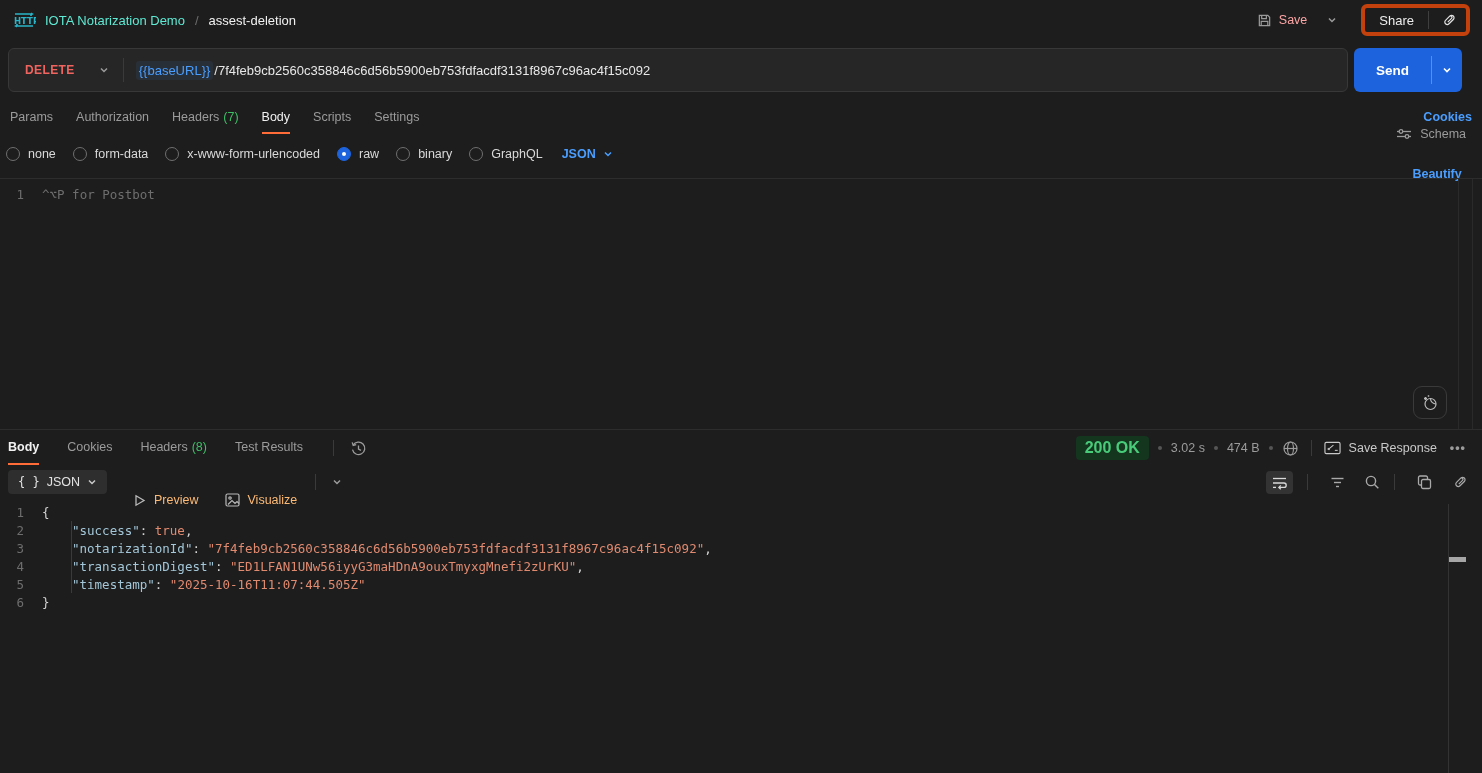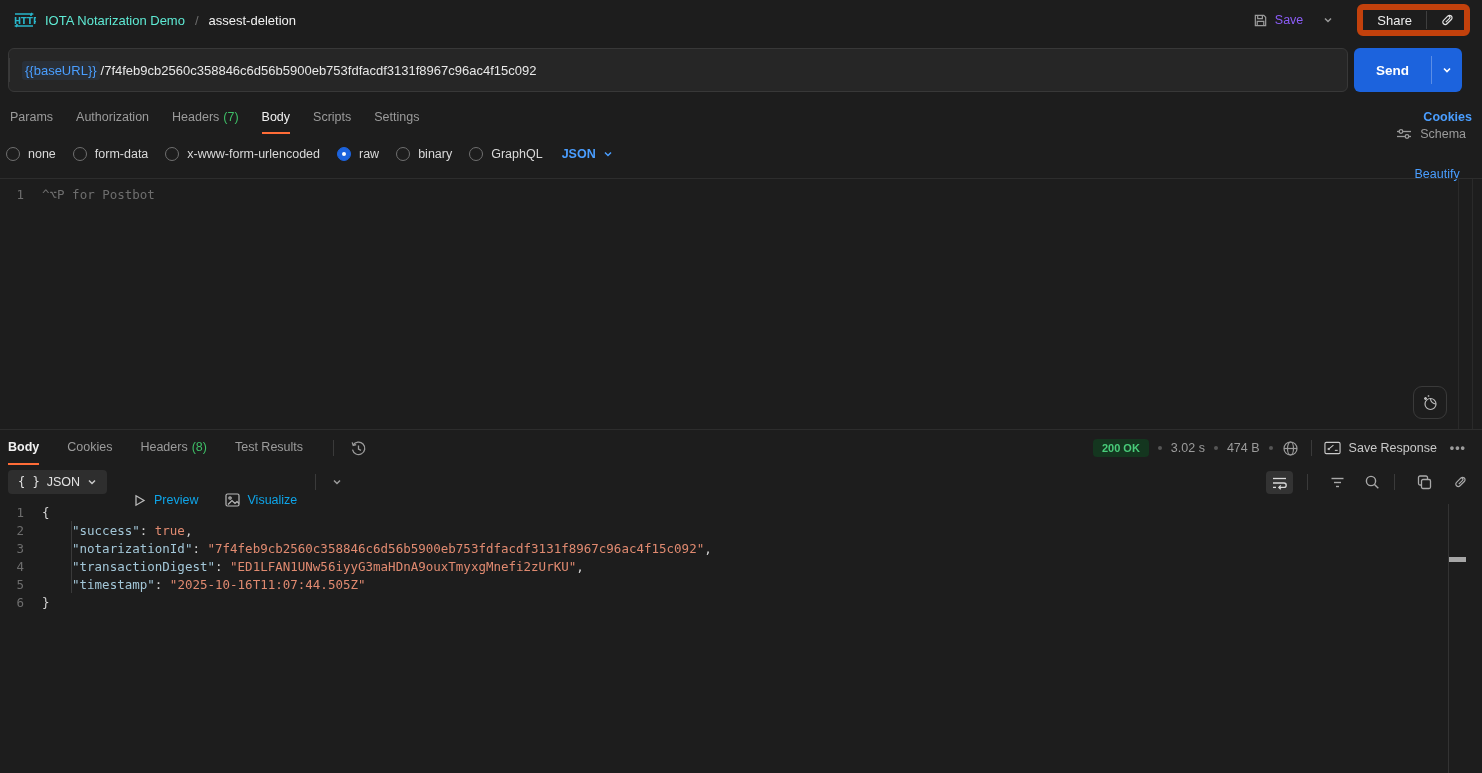--- a/index.html
+++ b/index.html
@@ -13,24 +13,24 @@
 
   
   .topbar { position:absolute; top:0; left:0; right:0; height:40px;
     display:flex; align-items:center; padding:0 12px; }
   .crumb-wrap { display:flex; align-items:center; gap:9px; font-size:13px; }
   .http-icon { width:24px; height:18px; display:block; }
   .crumb-muted { color:#5eead4; }
   .crumb-sep { color:#6d6d6d; padding:0 1px; }
   .crumb-current { color:#f1f1f1; font-weight:400; }
   .topbar-right { margin-left:auto; display:flex; align-items:center; gap:6px; }
-  .save-btn { display:flex; align-items:center; gap:7px; color:#8b5cf6; padding:6px 6px; border-radius:4px; cursor:pointer; }
+  .save-btn { display:flex; align-items:center; gap:7px; color:#fca5a5; padding:6px 6px; border-radius:4px; cursor:pointer; }
   .chev { width:10px; height:10px; }
   .save-chev { padding:6px 8px; color:#9a9a9a; }
-  .share-group { display:flex; align-items:center; border:6px solid #c2410c; border-radius:6px; height:32px; margin-left:10px; }
+  .share-group { display:flex; align-items:center; border:4px solid #c2410c; border-radius:6px; height:32px; margin-left:10px; }
   .share-label { padding:0 14px; color:#ededed; font-size:13px; cursor:pointer; }
   .share-div { width:1px; height:18px; background:#3f3f3f; }
   .share-link { padding:0 11px; display:flex; align-items:center; cursor:pointer; }
 
   
   .urlrow { position:absolute; top:48px; left:0; right:0; height:44px; display:flex; padding:0 20px 0 8px; gap:6px; }
   .urlbox { flex:1; display:flex; align-items:center; background:#262626; border:1px solid #383838; border-radius:6px; height:44px; overflow:hidden; }
   .method { display:flex; align-items:center; gap:24px; padding:0 14px 0 16px; cursor:pointer; height:100%; }
   .method-label { color:#f0645f; font-weight:700; font-size:12px; letter-spacing:.4px; }
   .method-chev { color:#9a9a9a; }
@@ -54,53 +54,53 @@
   
   .optsrow { position:absolute; top:138px; left:0; right:0; height:32px; display:flex; align-items:center; padding:0 16px 0 6px; }
   .radio-item { display:flex; align-items:flex-end; gap:8px; cursor:pointer; margin-right:17px; }
   .radio { width:14px; height:14px; border-radius:50%; border:1.5px solid #6f6f6f; display:inline-block; position:relative; }
   .radio.on { border-color:#1c63dd; background:#1c63dd; }
   .radio.on::after { content:""; position:absolute; left:4px; top:4px; width:4px; height:4px; border-radius:50%; background:#fff; }
   .radio-label { color:#d9d9d9; }
   .lang-select { display:flex; align-items:center; gap:7px; color:#4a9eff; font-weight:700; cursor:pointer; margin-left:2px; }
   .opts-right { margin-left:auto; display:flex; align-items:center; gap:26px;flex-direction:column; }
   .schema-btn { display:flex; align-items:center; gap:8px; color:#9b9b9b; cursor:pointer; }
-  .beautify-link { color:#4a9eff; font-weight:400; cursor:pointer;padding-left:12px; }
+  .beautify-link { color:#4a9eff; font-weight:700; cursor:pointer;padding-left:12px; }
 
   
   .editor { position:absolute; top:178px; left:0; right:0; height:252px; border-top:1px solid #2d2d2d; border-bottom:1px solid #2d2d2d; }
   .ed-line { display:flex; height:18px; align-items:center; margin-top:6px; font-size:12.5px; }
   .ln { width:42px; text-align:right; padding-right:18px; color:#6d6d6d; flex:none; }
   .placeholder { color:#6e6e6e; }
   .ed-track-1 { position:absolute; top:0; bottom:0; right:23px; width:1px; background:#2a2a2a; }
   .ed-track-2 { position:absolute; top:0; bottom:0; right:9px; width:1px; background:#2a2a2a; }
   .postbot-btn { position:absolute; right:35px; bottom:10px; width:34px; height:33px; border:1px solid #3a3a3a; border-radius:9px; display:flex; align-items:center; justify-content:center; cursor:pointer; color:#b9b9b9; }
 
   
   .response { position:absolute; top:431px; left:0; right:0; bottom:0; }
   .resp-tabs { display:flex; align-items:center; height:34px; padding:0 16px 0 8px; }
   .resp-tab { color:#9b9b9b; cursor:pointer; position:relative; padding:8px 0 11px; margin-right:28px; }
   .resp-tab .count { color:#3ebf67; margin-left:4px; }
   .resp-tab.active { color:#f1f1f1; font-weight:600; }
   .resp-tab.active::after { content:""; position:absolute; left:0; right:0; bottom:0; height:2px; background:#ff6c37; }
   .rt-div { width:1px; height:16px; background:#3a3a3a; margin:0 16px 0 2px; }
   .history-btn { color:#9b9b9b; display:flex; align-items:center; cursor:pointer; }
   .resp-meta { margin-left:auto; display:flex; align-items:center; gap:9px; }
-  .status-badge { background:#14361f; color:#49cc7a; font-weight:600; padding:3px 9px; border-radius:4px; font-size:11px; cursor:pointer; }
+  .status-badge { background:#14361f; color:#49cc7a; font-weight:600; padding:3px 9px; border-radius:4px; font-size:16px; cursor:pointer; }
   .meta-dot { width:4px; height:4px; border-radius:50%; background:#555; }
   .meta-text { color:#9b9b9b; }
   .meta-icon { color:#9b9b9b; display:flex; align-items:center; cursor:pointer; }
   .meta-div { width:1px; height:16px; background:#3a3a3a; margin:0 3px; }
   .save-resp { display:flex; align-items:center; gap:8px; color:#c9c9c9; cursor:pointer; }
   .more-btn { color:#9b9b9b; letter-spacing:1px; cursor:pointer; font-weight:700; margin-left:4px; }
 
   .resp-toolbar { display:flex; align-items:center; height:34px; padding:0 16px 0 8px; }
   .fmt-chip { display:flex; align-items:center; gap:7px; background:#2e2e2e; border-radius:4px; padding:5px 10px; cursor:pointer; color:#e3e3e3; }
   .fmt-braces { font-family:"DejaVu Sans Mono", monospace; font-size:12px; color:#e3e3e3; }
-  .tb-item { display:flex; align-items:center; gap:8px; color:#0ea5e9; cursor:pointer; margin-left:26px;margin-top:36px; }
+  .tb-item { display:flex; align-items:center; gap:8px; color:#fdba74; cursor:pointer; margin-left:26px;margin-top:36px; }
   .tb-div { width:1px; height:16px; background:#3a3a3a; margin-left:18px; }
   .tb-chev { margin-left:16px; color:#9b9b9b; cursor:pointer; }
   .resp-toolbar-right { margin-left:auto; display:flex; align-items:center; }
   .wrap-chip { background:#333; border-radius:4px; padding:4px 5px; display:flex; align-items:center; cursor:pointer; color:#d9d9d9; }
   .icon-btn { color:#a9a9a9; display:flex; align-items:center; cursor:pointer; margin-left:19px; }
 
   .resp-code { position:relative; padding-top:4px; height:100%; }
   .code-line { display:flex; height:18px; align-items:center; font-family:"DejaVu Sans Mono", monospace; font-size:12.5px; }
   .code-content { white-space:pre; }
   .code-content.ind { padding-left:30px; }
@@ -152,20 +152,26 @@
           <svg width="15" height="15" viewBox="0 0 16 16" fill="none" stroke="#e3e3e3" stroke-width="1.3">
             <path d="M10.5 3.2 a2.6 2.6 0 0 1 3.7 3.7 l-4.6 4.6 a2.6 2.6 0 0 1 -3.7 -3.7 l4.2 -4.2 a1.55 1.55 0 0 1 2.2 2.2 l-4 4"></path>
           </svg>
         </span>
       </div>
     </div>
   </div>
 
   <div class="urlrow">
     <div class="urlbox">
+      <div class="method">
+        <span class="method-label">DELETE</span>
+        <svg class="chev method-chev" viewBox="0 0 10 10" fill="none" stroke="#9a9a9a" stroke-width="1.5">
+            <polyline points="2,3.5 5,6.5 8,3.5"></polyline>
+          </svg>
+      </div>
       <span class="url-div"></span>
       <div class="url-input">
         <span class="baseurl-chip">{{baseURL}}</span>
         <span class="url-path">/7f4feb9cb2560c358846c6d56b5900eb753fdfacdf3131f8967c96ac4f15c092</span>
       </div>
     </div>
     <div class="send-btn">
       <span class="send-main">Send</span>
       <span class="send-div"></span>
       <span class="send-chev">

